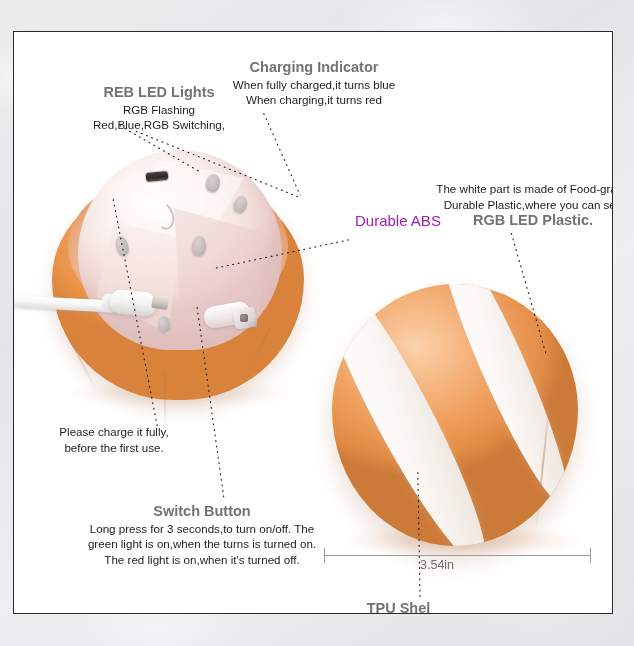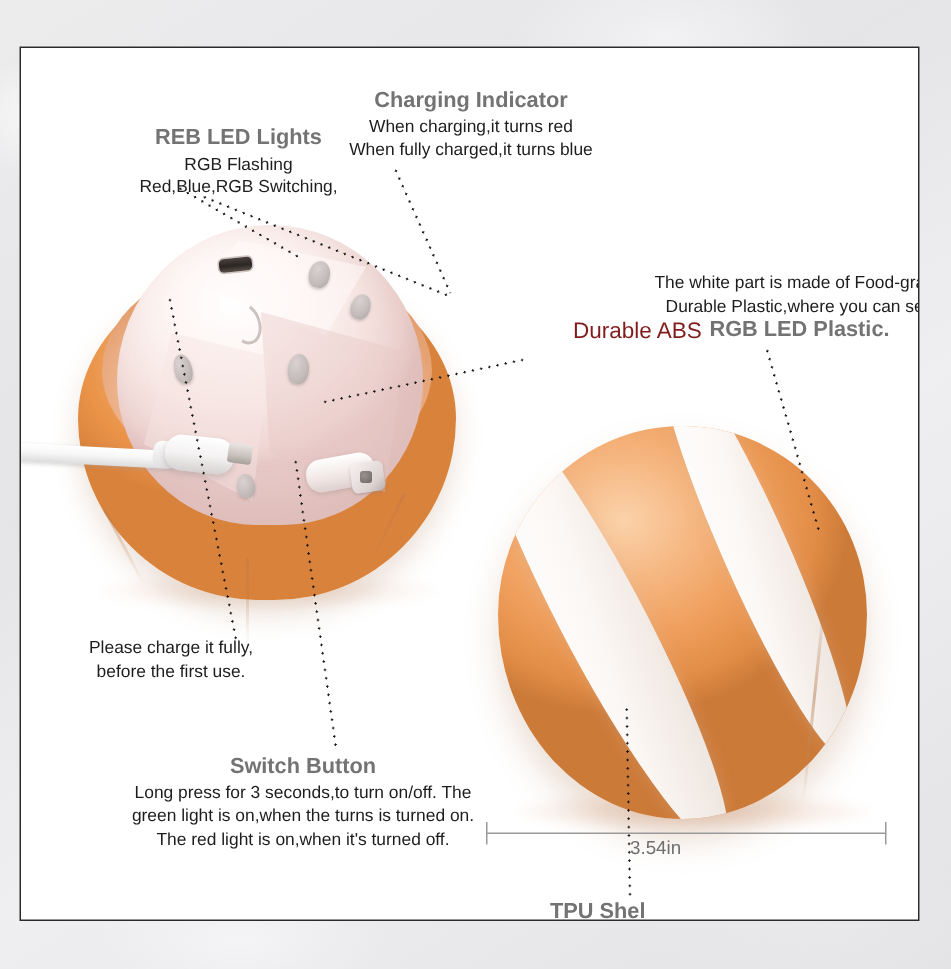--- a/index.html
+++ b/index.html
@@ -289,24 +289,23 @@
   .c-body {
     font-size: 11.6px;
     font-weight: normal;
     color: #1d1d1d;
     line-height: 1.34;
     white-space: nowrap;
   }
   .center { text-align: center; }
   .c-accent {
     font-size: 15px;
-    color: #7f1d1d;
+    color: #a21caf;
     font-weight: normal;
     white-space: nowrap;
-    margin-left: 27px;
   }
 
   
   .co-reb        { left: 60px;  top: 52px;  width: 170px; }
   .co-charging   { left: 170px; top: 27px;  width: 260px; }
   .co-white-part { left: 418px; top: 149px; width: 202px; }
   .co-abs        { left: 341px; top: 180px; }
   .co-port       { left: 14px;  top: 392px; width: 172px; }
   .co-switch     { left: 38px;  top: 471px; width: 300px; }
   .co-tpu        { left: 292px; top: 568px; width: 185px; }
@@ -421,22 +420,22 @@
     <div class="leader fine" style="left:404px; top:437px; width:128px; transform: rotate(89deg);"></div>
 
     <div class="callout co-reb center">
       <div class="c-title">REB LED Lights</div>
       <div class="c-body">RGB Flashing</div>
       <div class="c-body">Red,Blue,RGB Switching,</div>
     </div>
 
     <div class="callout co-charging center">
       <div class="c-title">Charging Indicator</div>
+      <div class="c-body">When fully charged,it turns blue</div>
       <div class="c-body">When charging,it turns red</div>
-      <div class="c-body">When fully charged,it turns blue</div>
     </div>
 
     <div class="callout co-white-part center">
       <div class="c-body">The white part is made of Food-grade</div>
       <div class="c-body">Durable Plastic,where you can see</div>
       <div class="c-title">RGB LED Plastic.</div>
     </div>
 
     <div class="callout co-abs">
       <div class="c-accent">Durable ABS</div>

